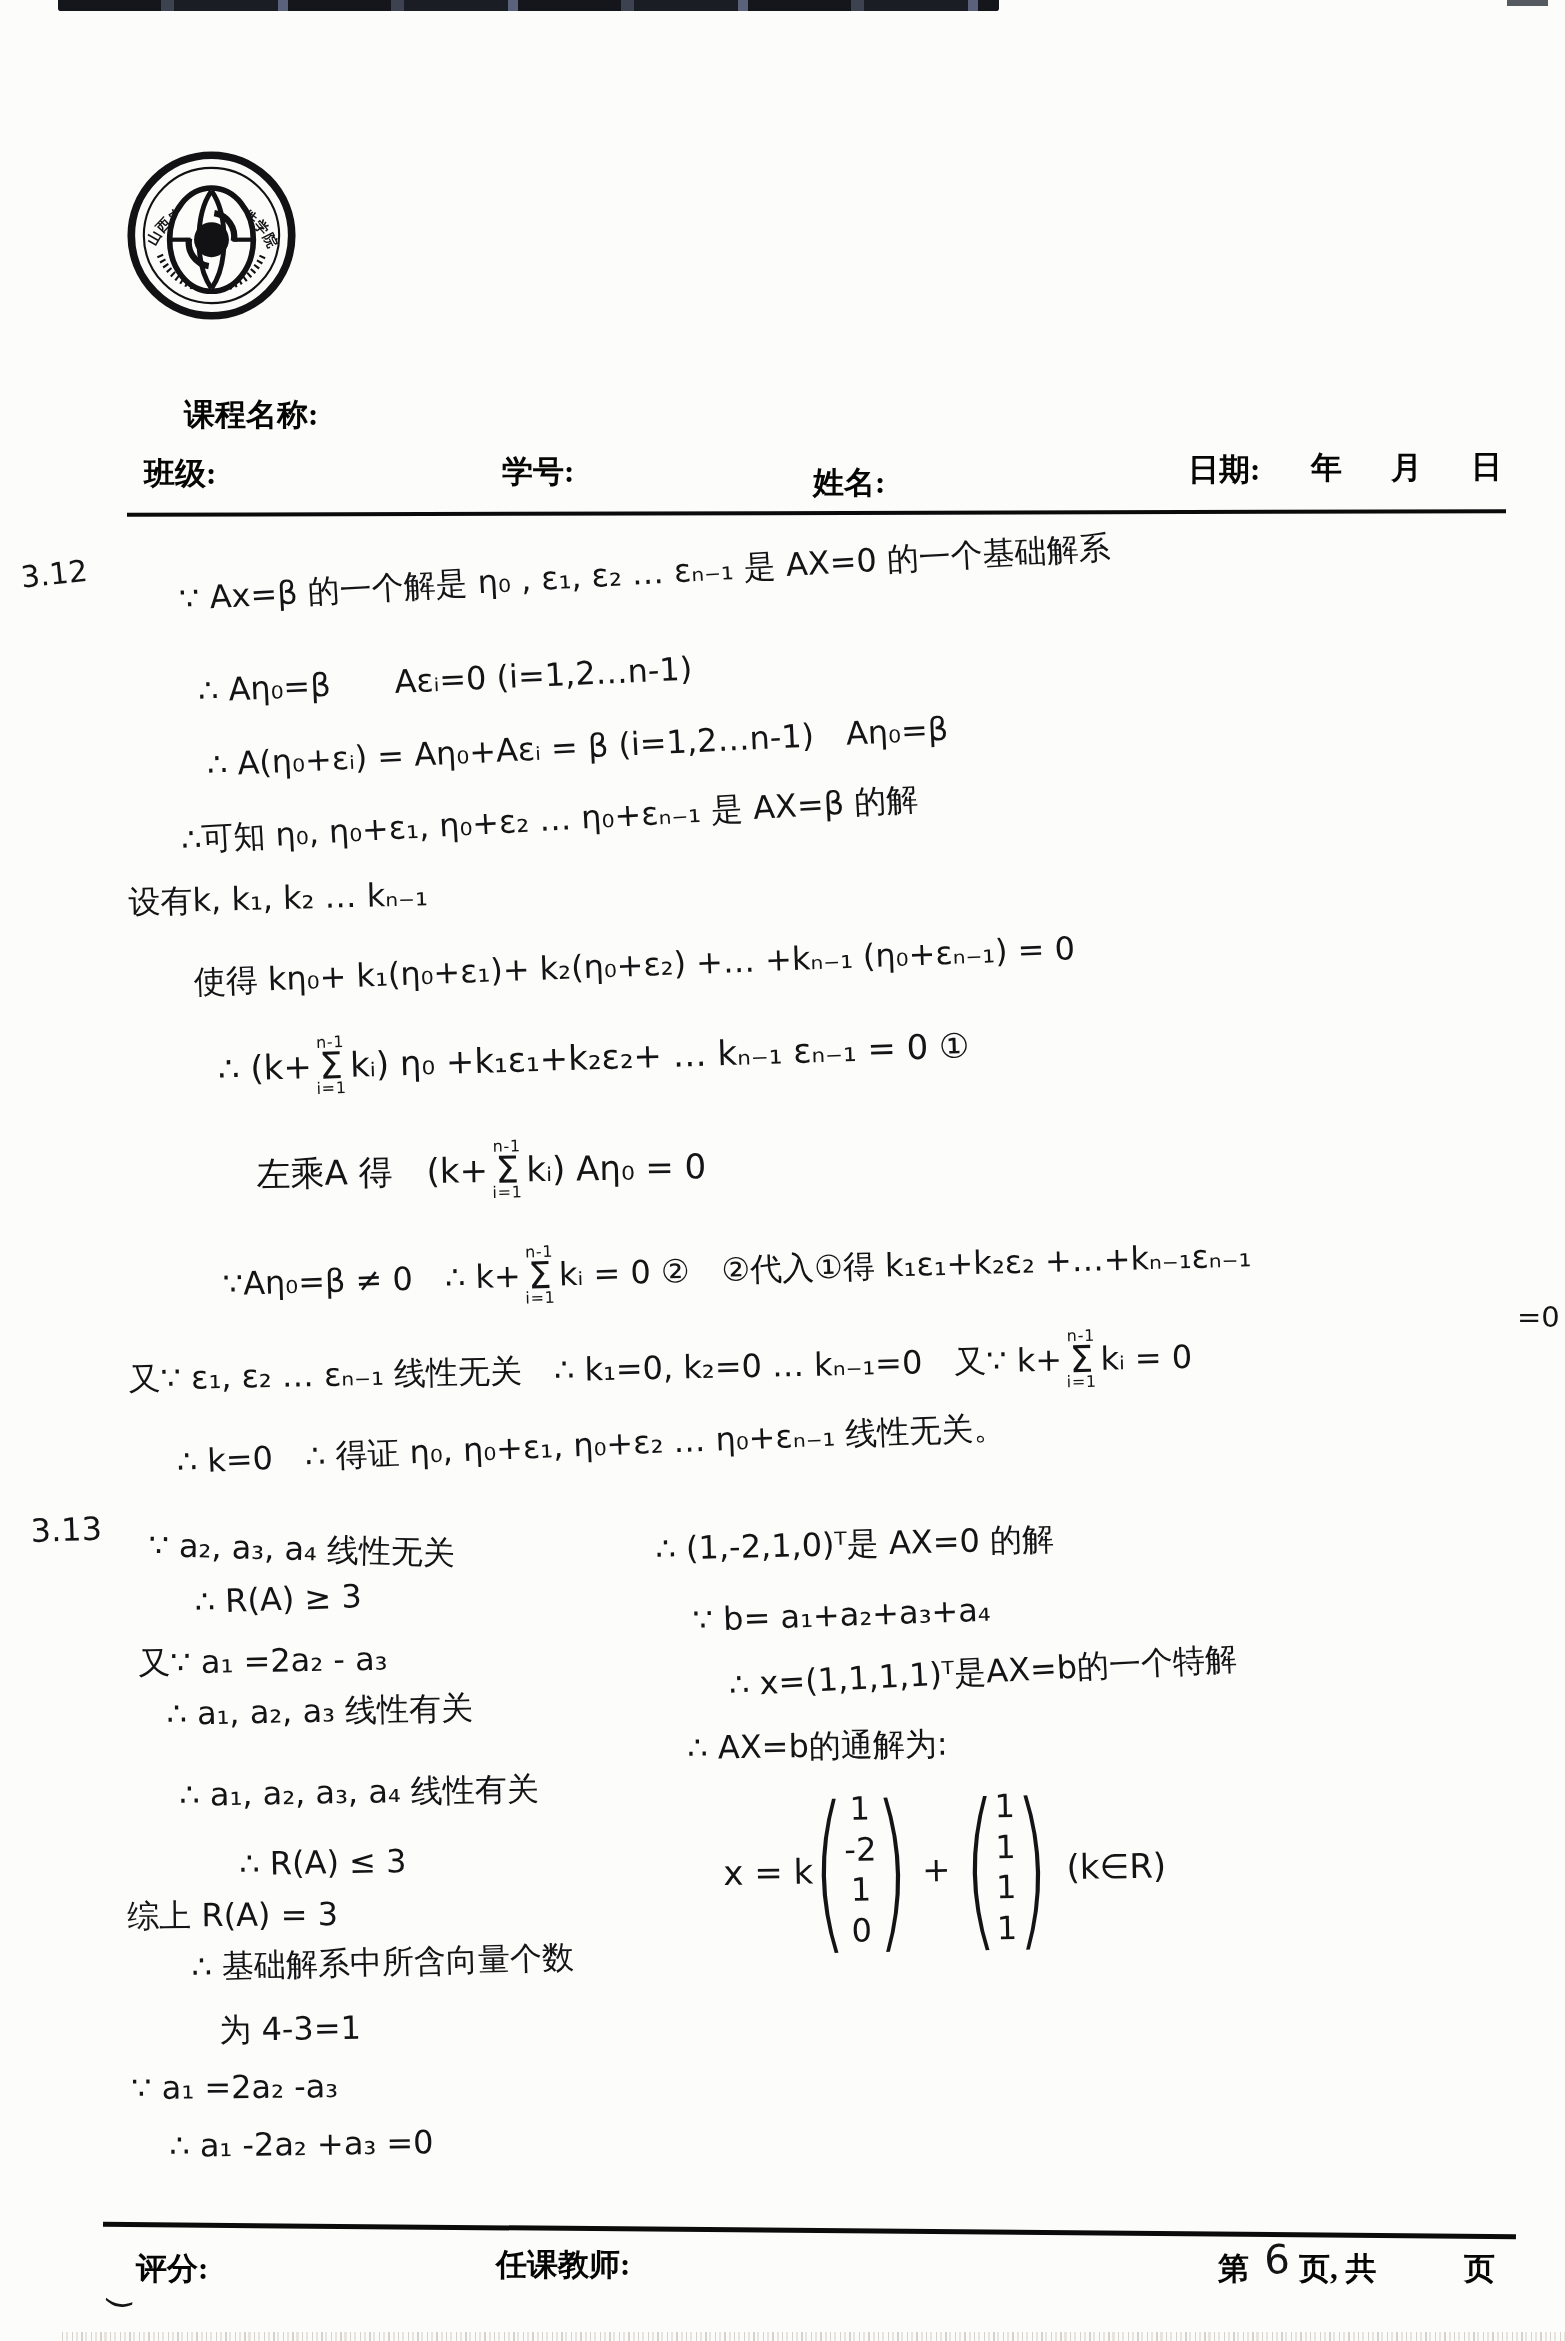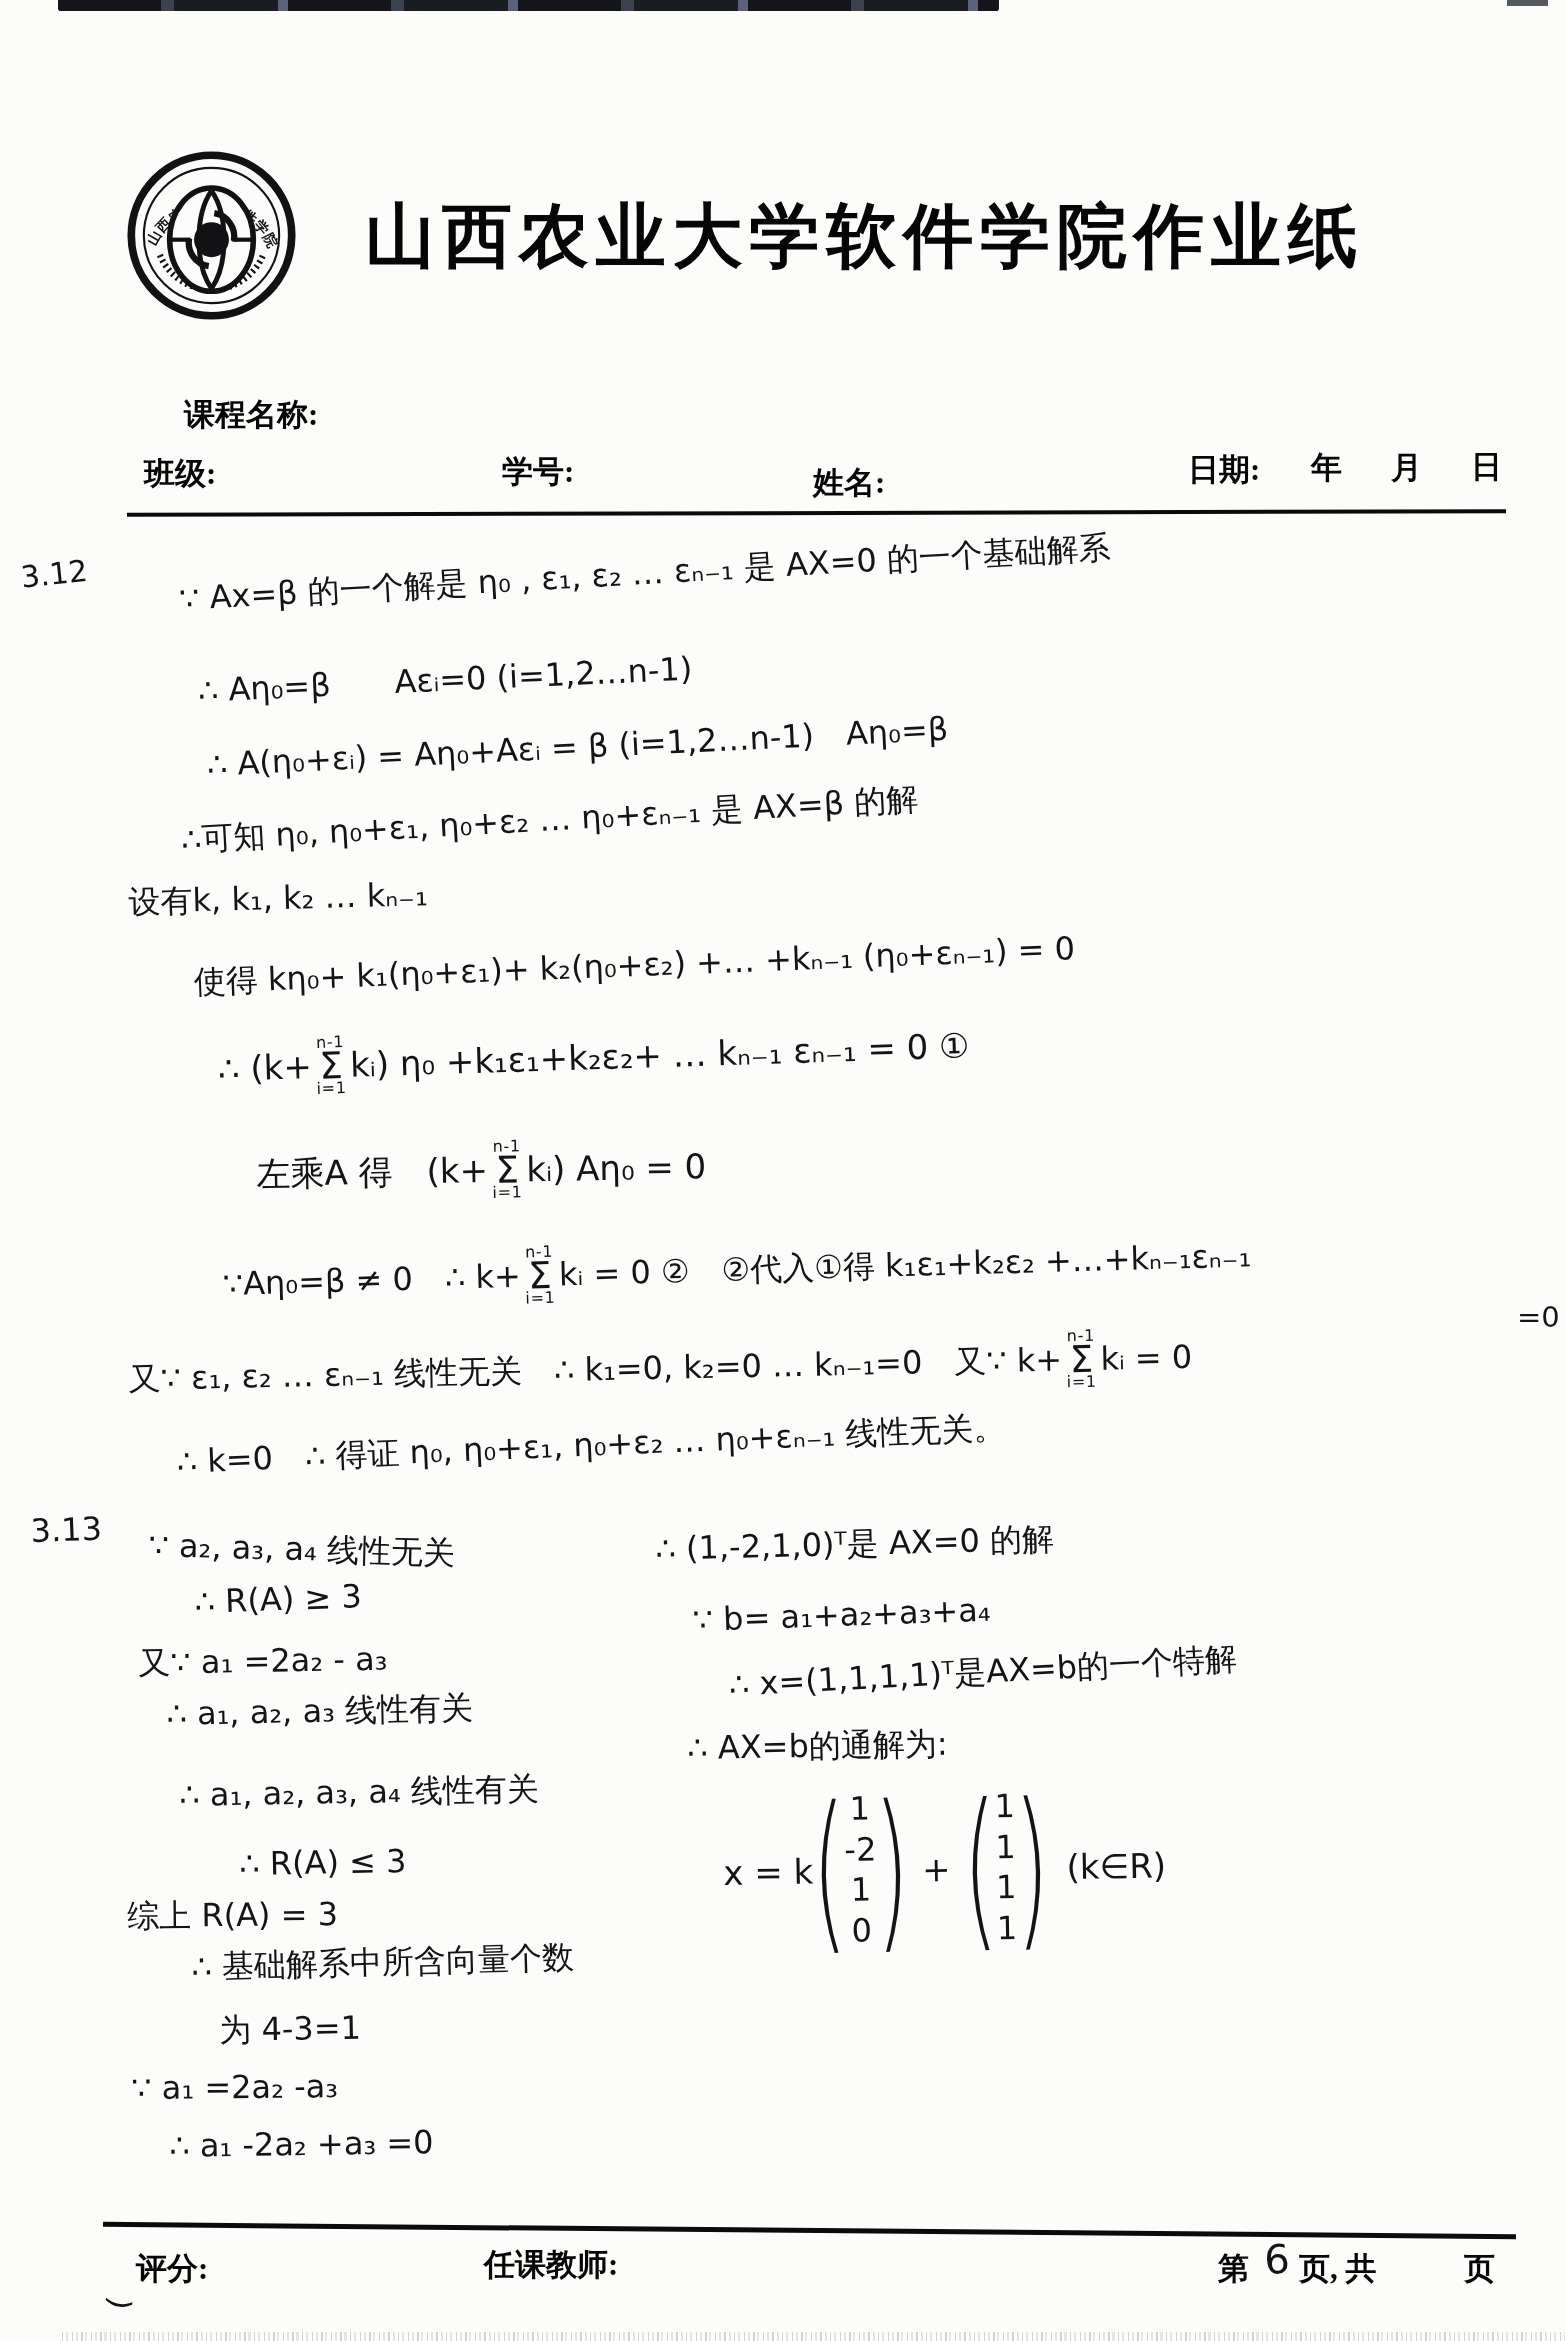--- a/index.html
+++ b/index.html
@@ -57,21 +57,20 @@
     <ellipse cx="124" cy="130" rx="60" ry="74" fill="#fcfcfa" stroke="#121215" stroke-width="8"></ellipse>
     <line x1="66" y1="130" x2="94" y2="130" stroke="#121215" stroke-width="6"></line>
     <line x1="154" y1="130" x2="182" y2="130" stroke="#121215" stroke-width="6"></line>
     <path d="M124,60 C 100,94 100,166 124,200" fill="none" stroke="#121215" stroke-width="7"></path>
     <path d="M124,60 C 148,94 148,166 124,200" fill="none" stroke="#121215" stroke-width="7"></path>
     <path d="M 128,92 A 34,34 0 0 1 156,132" fill="none" stroke="#121215" stroke-width="9"></path>
     <path d="M 120,168 A 34,34 0 0 1 92,128" fill="none" stroke="#121215" stroke-width="9"></path>
     <circle cx="124" cy="130" r="25" fill="#121215"></circle>
   </svg>
 
-  <div class="printed title">山西农业大学软件学院作业纸</div>
 
   <span class="printed flabel" style="left:136px;top:394px;margin-left:48px;">课程名称:</span>
   <span class="printed flabel" style="left:144px;top:453px;">班级:</span>
   <span class="printed flabel" style="left:474px;top:451px;margin-left:28px;">学号:</span>
   <span class="printed flabel" style="left:813px;top:462px;">姓名:</span>
   <span class="printed flabel" style="left:1188px;top:449px;">日期:</span>
   <span class="printed flabel" style="left:1311px;top:447px;">年</span>
   <span class="printed flabel" style="left:1391px;top:447px;">月</span>
   <span class="printed flabel" style="left:1471px;top:446px;">日</span>
   <div class="rule" style="left:127px;top:511px;width:1379px;height:4.1px;transform:rotate(-0.15deg);"></div>
@@ -164,21 +163,21 @@
       <span>1</span>
       <span>1</span>
       <span>1</span>
     </span>
     <span class="paren">)</span>
     <span class="suffix">(k∈R)</span>
   </div>
 
   <div class="rule" style="left:103px;top:2228px;width:1413px;height:4.8px;transform:rotate(0.5deg);"></div>
   <span class="printed flabel" style="left:136px;top:2248px;font-family:Liberation Serif, serif;">评分:</span>
-  <span class="printed flabel" style="left:484px;top:2244px;text-align:right;">任课教师:</span>
+  <span class="printed flabel" style="left:496px;top:2244px;text-align:right;">任课教师:</span>
   <span class="printed flabel" style="left:1218px;top:2248px;">第</span>
   <span class="hw" style="left:1263px;top:2235px;font-size:40px;transform:rotate(-3deg);">6</span>
   <span class="printed flabel" style="left:1299px;top:2248px;">页, 共</span>
   <span class="printed flabel" style="left:1464px;top:2248px;">页</span>
   <span class="stray" style="left:114px;top:2286px;">)</span>
 
 </div>
 
 
 </body></html>

